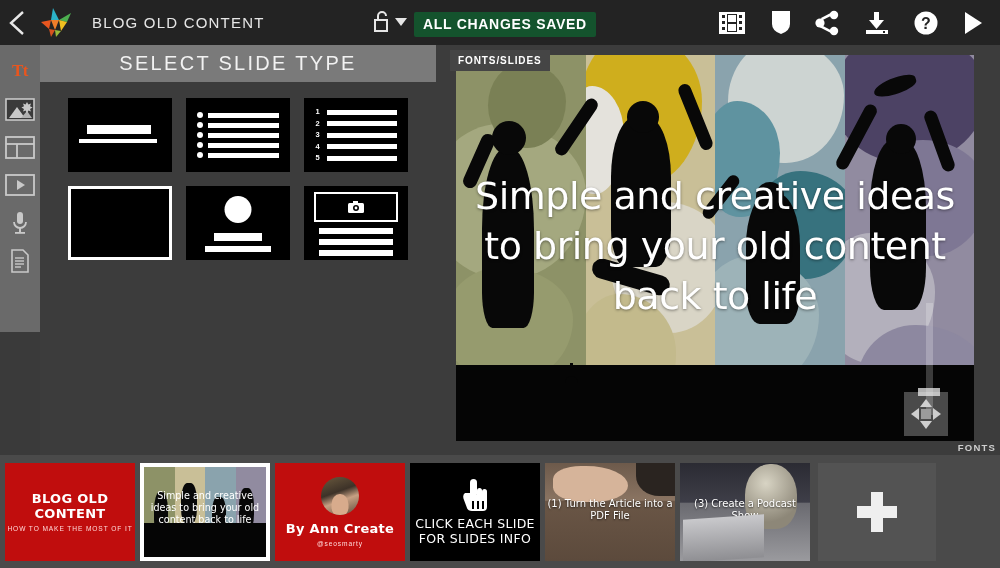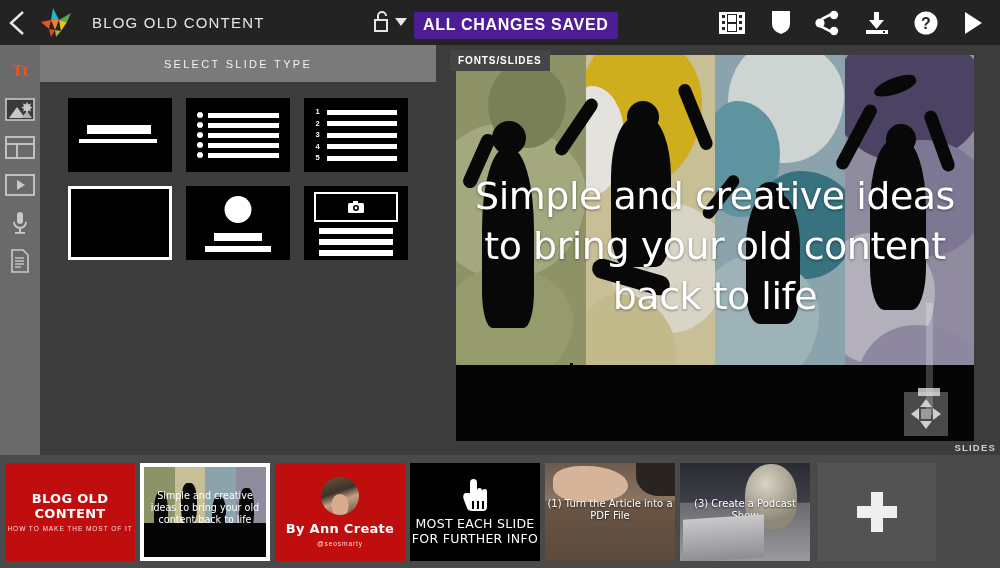--- a/index.html
+++ b/index.html
@@ -31,49 +31,49 @@
   .lock-wrap {
     position:absolute; left:372px; top:9px; display:flex; align-items:center; gap:3px;
     cursor:pointer;
   }
   .caret-down {
     width:0;height:0;border-left:6px solid transparent;border-right:6px solid transparent;
     border-top:8px solid #e6e6e6; margin-top:2px;
   }
   .saved-badge {
     position:absolute; left:414px; top:12px;
-    background:#4c1d95; color:#fff; font-size:16px; font-weight:bold; letter-spacing:0.7px;
+    background:#14532d; color:#fff; font-size:14px; font-weight:bold; letter-spacing:0.7px;
     padding:4px 9px 5px 9px; border-radius:2px; white-space:nowrap;
   }
   .header-icons {
     position:absolute; right:16px; top:0; height:45px;
     display:flex; align-items:center; gap:23px;
   }
   .hicon { cursor:pointer; display:flex; align-items:center; justify-content:center; }
 
   
   .rail {
-    position:absolute; left:0; top:45px; width:40px; height:410px;
+    position:absolute; left:0; top:45px; width:40px; height:287px;
     background:#6a6a6a;
     display:flex; flex-direction:column; align-items:center;
     padding-top:14px; gap:14px;
   }
   .rail-item { width:30px; height:24px; display:flex; align-items:center; justify-content:center; cursor:pointer; }
   .rail-tt { color:#e8561f; font-weight:bold; font-size:17px; letter-spacing:-0.5px;
              font-family:"Liberation Serif", serif; }
 
   
   .panel {
     position:absolute; left:40px; top:45px; width:396px; height:410px;
     background:#3c3c3c;
   }
   .panel-head {
     height:37px; background:#7a7a7a; display:flex; align-items:center; justify-content:center;
   }
-  .panel-head span { font-size:11px; letter-spacing:2.3px; color:#f2f2f2; font-weight:300; }
+  .panel-head span { font-size:20px; letter-spacing:2.3px; color:#f2f2f2; font-weight:300; }
   .type-grid {
     padding:16px 28px 0 28px;
     display:grid; grid-template-columns:repeat(3,1fr); grid-gap:14px 14px;
   }
   .type-cell {
     height:74px; background:#000; cursor:pointer; position:relative;
     display:flex; align-items:center; justify-content:center;
   }
   .type-cell.sel { outline:3px solid #fff; outline-offset:-3px; }
   
@@ -515,21 +515,21 @@
     <div class="movepad">
       <svg width="34" height="34" viewBox="0 0 34 34">
         <polygon points="17,2 23,10 11,10" fill="#cfcfcf"></polygon>
         <polygon points="17,32 23,24 11,24" fill="#cfcfcf"></polygon>
         <polygon points="2,17 10,11 10,23" fill="#cfcfcf"></polygon>
         <polygon points="32,17 24,11 24,23" fill="#cfcfcf"></polygon>
         <rect x="12" y="12" width="10" height="10" fill="#9a9a9a"></rect>
       </svg>
     </div>
 
-    <div class="slides-label">SLIDES</div>
+    <div class="slides-label">FONTS</div>
   </div>
 
   <div class="filmstrip">
 
     <div class="thumb th-red">
       <div class="t">BLOG OLD CONTENT</div>
       <div class="s">HOW TO MAKE THE MOST OF IT</div>
     </div>
 
     <div class="thumb sel">
@@ -558,21 +558,21 @@
     <div class="thumb th-black">
       <svg width="34" height="34" viewBox="0 0 34 34" style="margin-bottom:5px">
         <rect x="12" y="2" width="7" height="18" rx="3.5" fill="#fff"></rect>
         <rect x="19" y="11" width="5" height="11" rx="2.5" fill="#fff"></rect>
         <rect x="24" y="12" width="5" height="10" rx="2.5" fill="#fff"></rect>
         <path d="M7 16 q-3 2 -1 7 l3 8 q1 3 5 3 h11 q4 0 4-4 V19 h-9 q-2 -3 -6 -3 z" fill="#fff"></path>
         <rect x="14" y="24" width="2" height="8" fill="#000"></rect>
         <rect x="19" y="24" width="2" height="8" fill="#000"></rect>
         <rect x="24" y="24" width="2" height="8" fill="#000"></rect>
       </svg>
-      <div class="t">MOST EACH SLIDE FOR FURTHER INFO</div>
+      <div class="t">CLICK EACH SLIDE FOR SLIDES INFO</div>
     </div>
 
     <div class="thumb th-photo ph-pdf">
       <div class="cap">(1) Turn the Article into a PDF File</div>
     </div>
 
 
     <div class="thumb th-photo ph-pod">
       <div class="cap">(3) Create a Podcast Show</div>
     </div>

